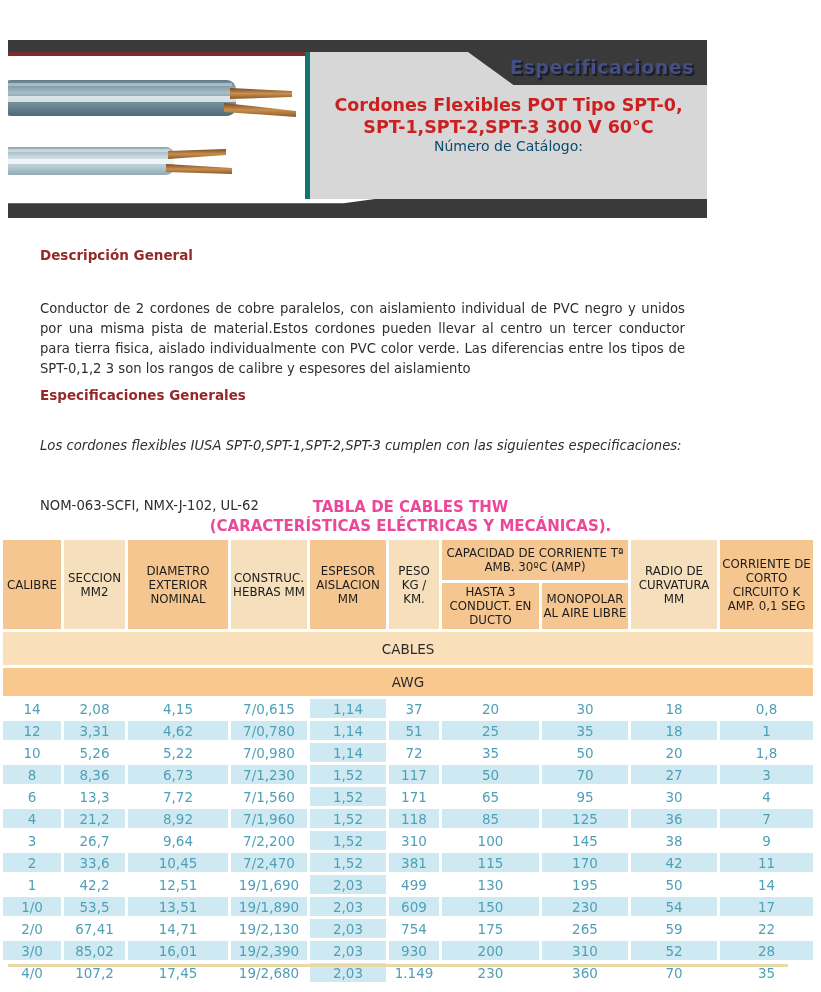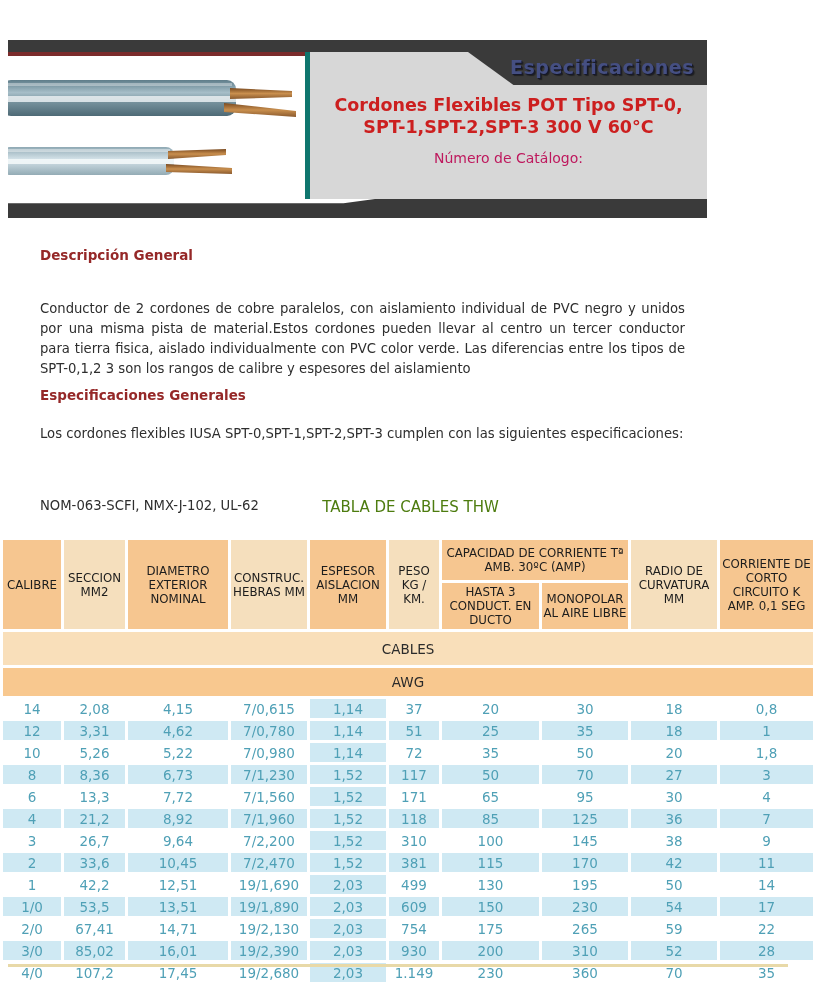--- a/index.html
+++ b/index.html
@@ -33,36 +33,36 @@
   }
   .title-panel {
     position:absolute; left:297px; top:12px; width:402px; height:147px;
     background:#d7d7d7; border-left:5px solid #0f766e;
     text-align:center;
   }
   .prod-title {
     margin:42px 12px 0 12px;
     font-size:17.5px; line-height:22px; font-weight:bold; color:#cc1f1f;
   }
-  .catalog-label { margin-top:12px; font-size:14px; color:#be185d; }
+  .catalog-label { margin-top:0; font-size:14px; color:#0c4a6e; }
 
   
   .sec-heading {
     position:absolute; left:40px; font-size:13.5px; font-weight:bold; color:#952828;
   }
   .sec-body {
     position:absolute; left:40px; width:645px; font-size:13.2px; line-height:20px;
     color:#2e2e2e; text-align:justify;
   }
   .standards-line { text-align:left; }
 
   
   .tbl-title {
     position:absolute; left:0; top:498px; width:821px; text-align:center;
-    font-size:15px; font-weight:normal; color:#4d7c0f; line-height:19px;
+    font-size:15px; font-weight:bold; color:#ec4899; line-height:19px;
   }
   table.cables {
     position:absolute; left:0; top:537px; width:816px;
     border-collapse:separate; border-spacing:3px; table-layout:fixed;
   }
   table.cables th {
     font-weight:normal; font-size:11.8px; line-height:14px; color:#1d1d1d;
     text-align:center; vertical-align:middle; padding:2px 1px;
   }
   th.o  { background:#f6c690; }
@@ -135,25 +135,26 @@
     <span>Especificaciones</span>
   </div>
 
   <div class="strip-bottom"></div>
 </div>
 
 <div class="sec-heading" style="top:247px;">Descripción General</div>
 <div class="sec-body" style="top:299px;">Conductor de 2 cordones de cobre paralelos, con aislamiento individual de PVC negro y unidos por una misma pista de material.Estos cordones pueden llevar al centro un tercer conductor para tierra fisica, aislado individualmente con PVC color verde. Las diferencias entre los tipos de SPT-0,1,2 3 son los rangos de calibre y espesores del aislamiento</div>
 
 <div class="sec-heading" style="top:387px;">Especificaciones Generales</div>
-<div class="sec-body" style="top:424px;">Los cordones flexibles IUSA SPT-0,SPT-1,SPT-2,SPT-3 cumplen con las siguientes especificaciones:</div>
+<div class="sec-body" style="top:436px;font-style:italic;">Los cordones flexibles IUSA SPT-0,SPT-1,SPT-2,SPT-3 cumplen con las siguientes especificaciones:</div>
 <div class="sec-body standards-line" style="top:469px;margin-top:27px;">NOM-063-SCFI, NMX-J-102, UL-62</div>
 
 <div class="tbl-title">
   <div>TABLA DE CABLES THW</div>
+  <div>(CARACTERÍSTICAS ELÉCTRICAS Y MECÁNICAS).</div>
 </div>
 
 <table class="cables">
   <colgroup>
     <col style="width:58px">
       <col style="width:61px">
       <col style="width:100px">
     <col style="width:76px">
       <col style="width:76px">
       <col style="width:50px">

